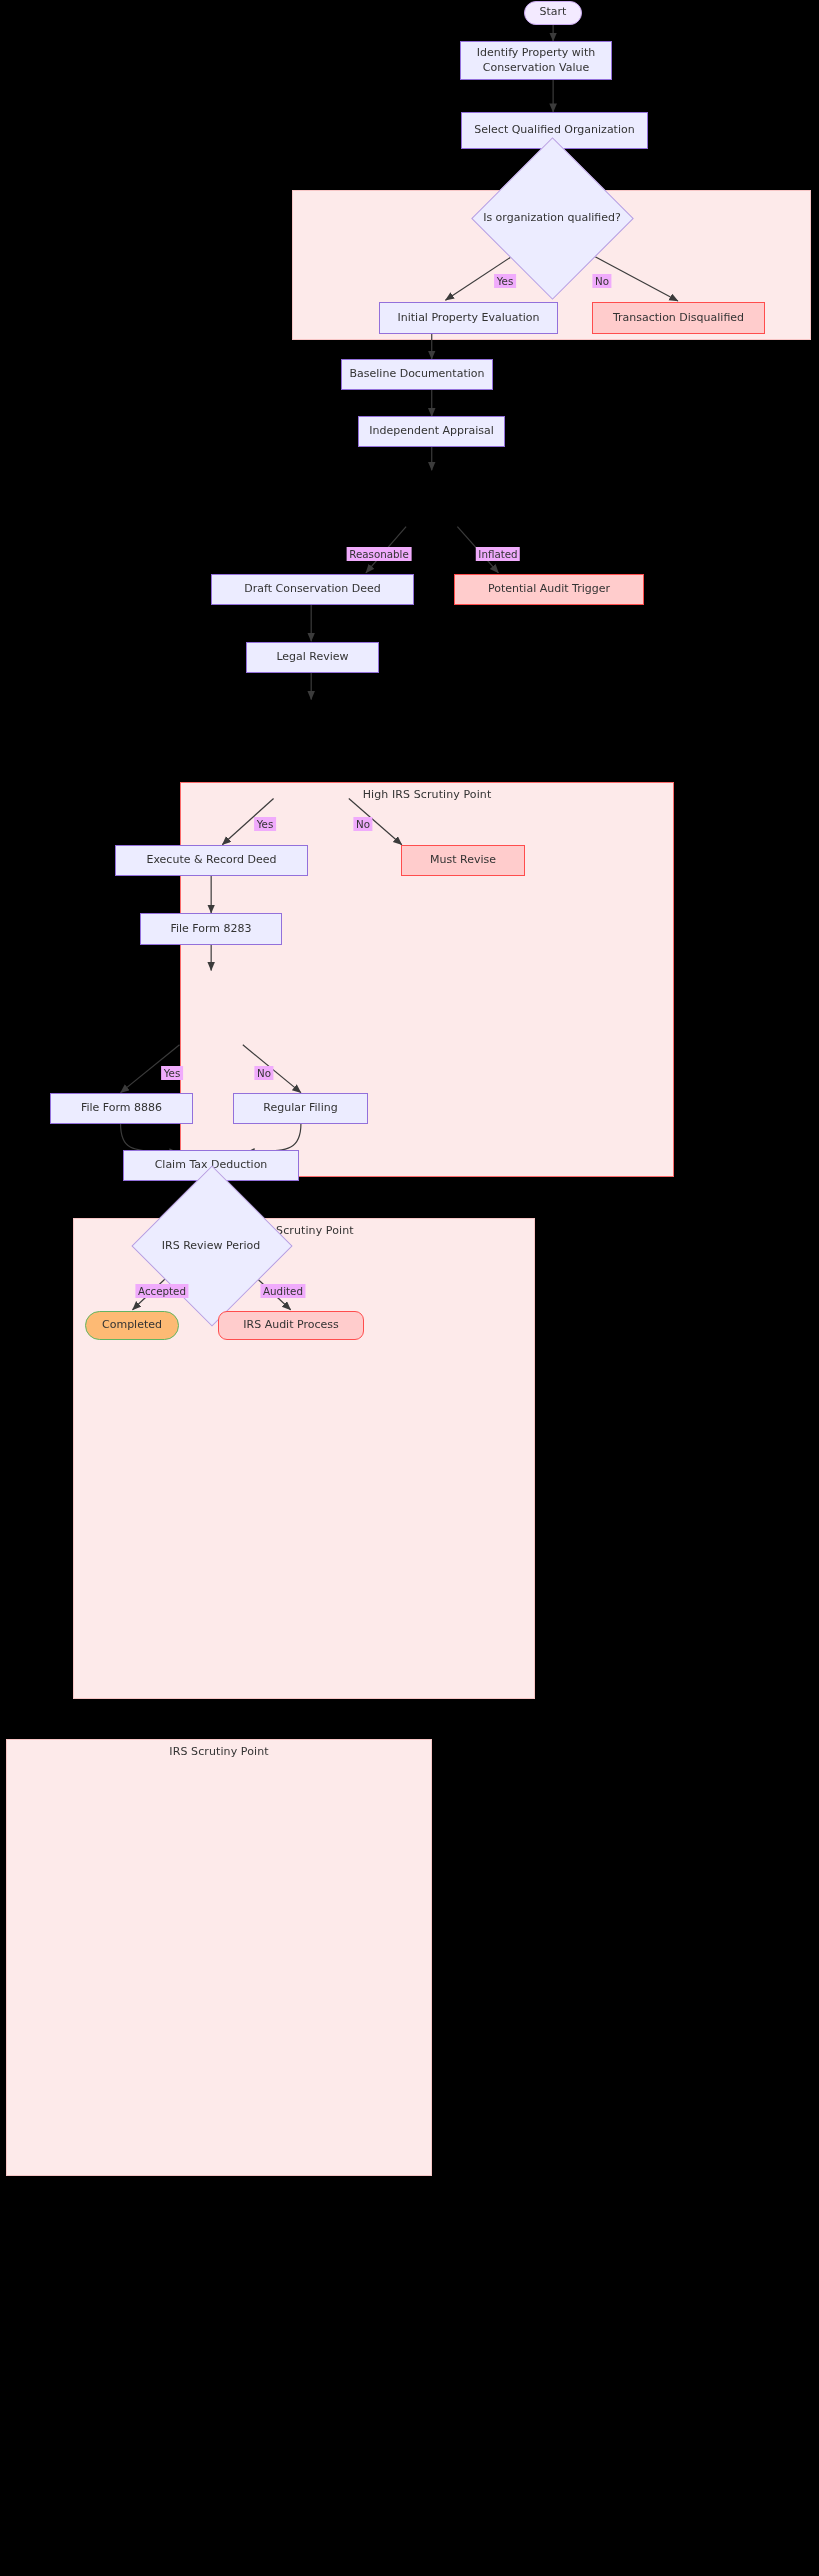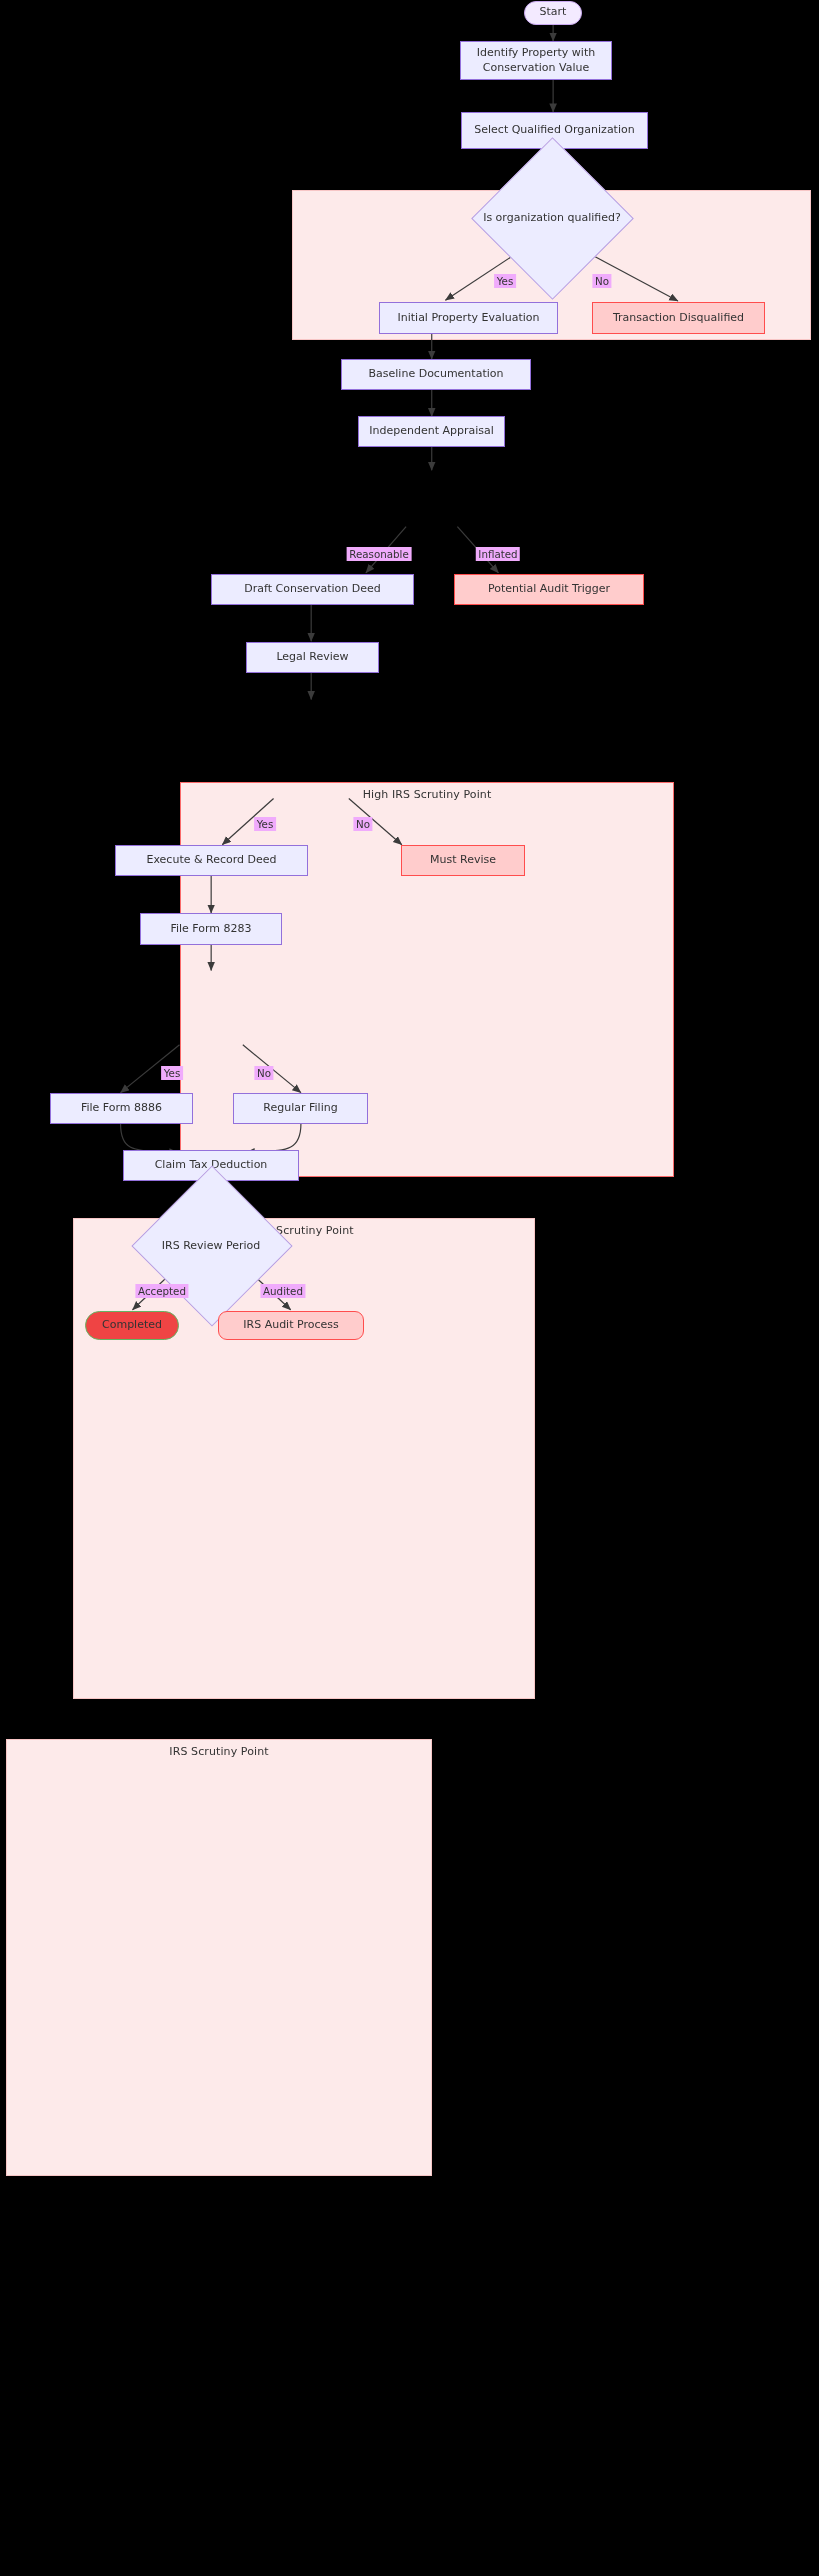--- a/index.html
+++ b/index.html
@@ -13,21 +13,21 @@
   .sg-hard{border:1.7px solid #fa6a6a;}
   .sg-title{position:absolute;left:0;right:0;top:5.1px;text-align:center;
             font-size:11px;color:#333;letter-spacing:0.1px;}
 
   .node{position:absolute;box-sizing:border-box;display:flex;
         align-items:center;justify-content:center;text-align:center;
         font-size:11px;color:#333;line-height:1.35;padding:1.7px 5.1px;}
   .n-proc{background:#ececff;border:0.9px solid #9370db;}
   .n-start{background:#f3eaff;border:1.4px solid #c9a8f0;border-radius:19px;}
   .n-err{background:#ffcccc;border:1.3px solid #ff4d4d;}
-  .n-ok{background:#ef4444;border:1.3px solid #62b562;border-radius:19px;}
+  .n-ok{background:#fdba74;border:1.3px solid #62b562;border-radius:19px;}
 
   .dia{position:absolute;}
   .dia .shape{position:absolute;left:0;top:0;width:100%;height:100%;
               background:#ececff;border:0.9px solid #b79ce0;
               transform:rotate(45deg);box-sizing:border-box;}
   .dia .lbl{position:absolute;left:0;top:0;width:100%;height:100%;
             display:flex;align-items:center;justify-content:center;
             text-align:center;font-size:11px;color:#333;line-height:1.35;}
 
   .elabel{position:absolute;background:#f0abfc;color:#333;font-size:10.3px;
@@ -128,21 +128,21 @@
   </div>
 
   <div class="node n-proc" style="left:343px;top:302px;width:179px;height:32px;margin-left:36px;">
     <span>Initial Property Evaluation</span>
   </div>
 
   <div class="node n-err" style="left:592px;top:302px;width:173px;height:32px;">
     <span>Transaction Disqualified</span>
   </div>
 
-  <div class="node n-proc" style="left:341px;top:359px;width:190px;height:31px;text-align:right;">
+  <div class="node n-proc" style="left:341px;top:359px;width:152px;height:31px;text-align:right;">
     <span>Baseline Documentation</span>
   </div>
 
   <div class="node n-proc" style="left:358px;top:416px;width:147px;height:31px;">
     <span>Independent Appraisal</span>
   </div>
 
 
   <div class="node n-proc" style="left:211px;top:574px;width:203px;height:31px;">
     <span>Draft Conservation Deed</span>

